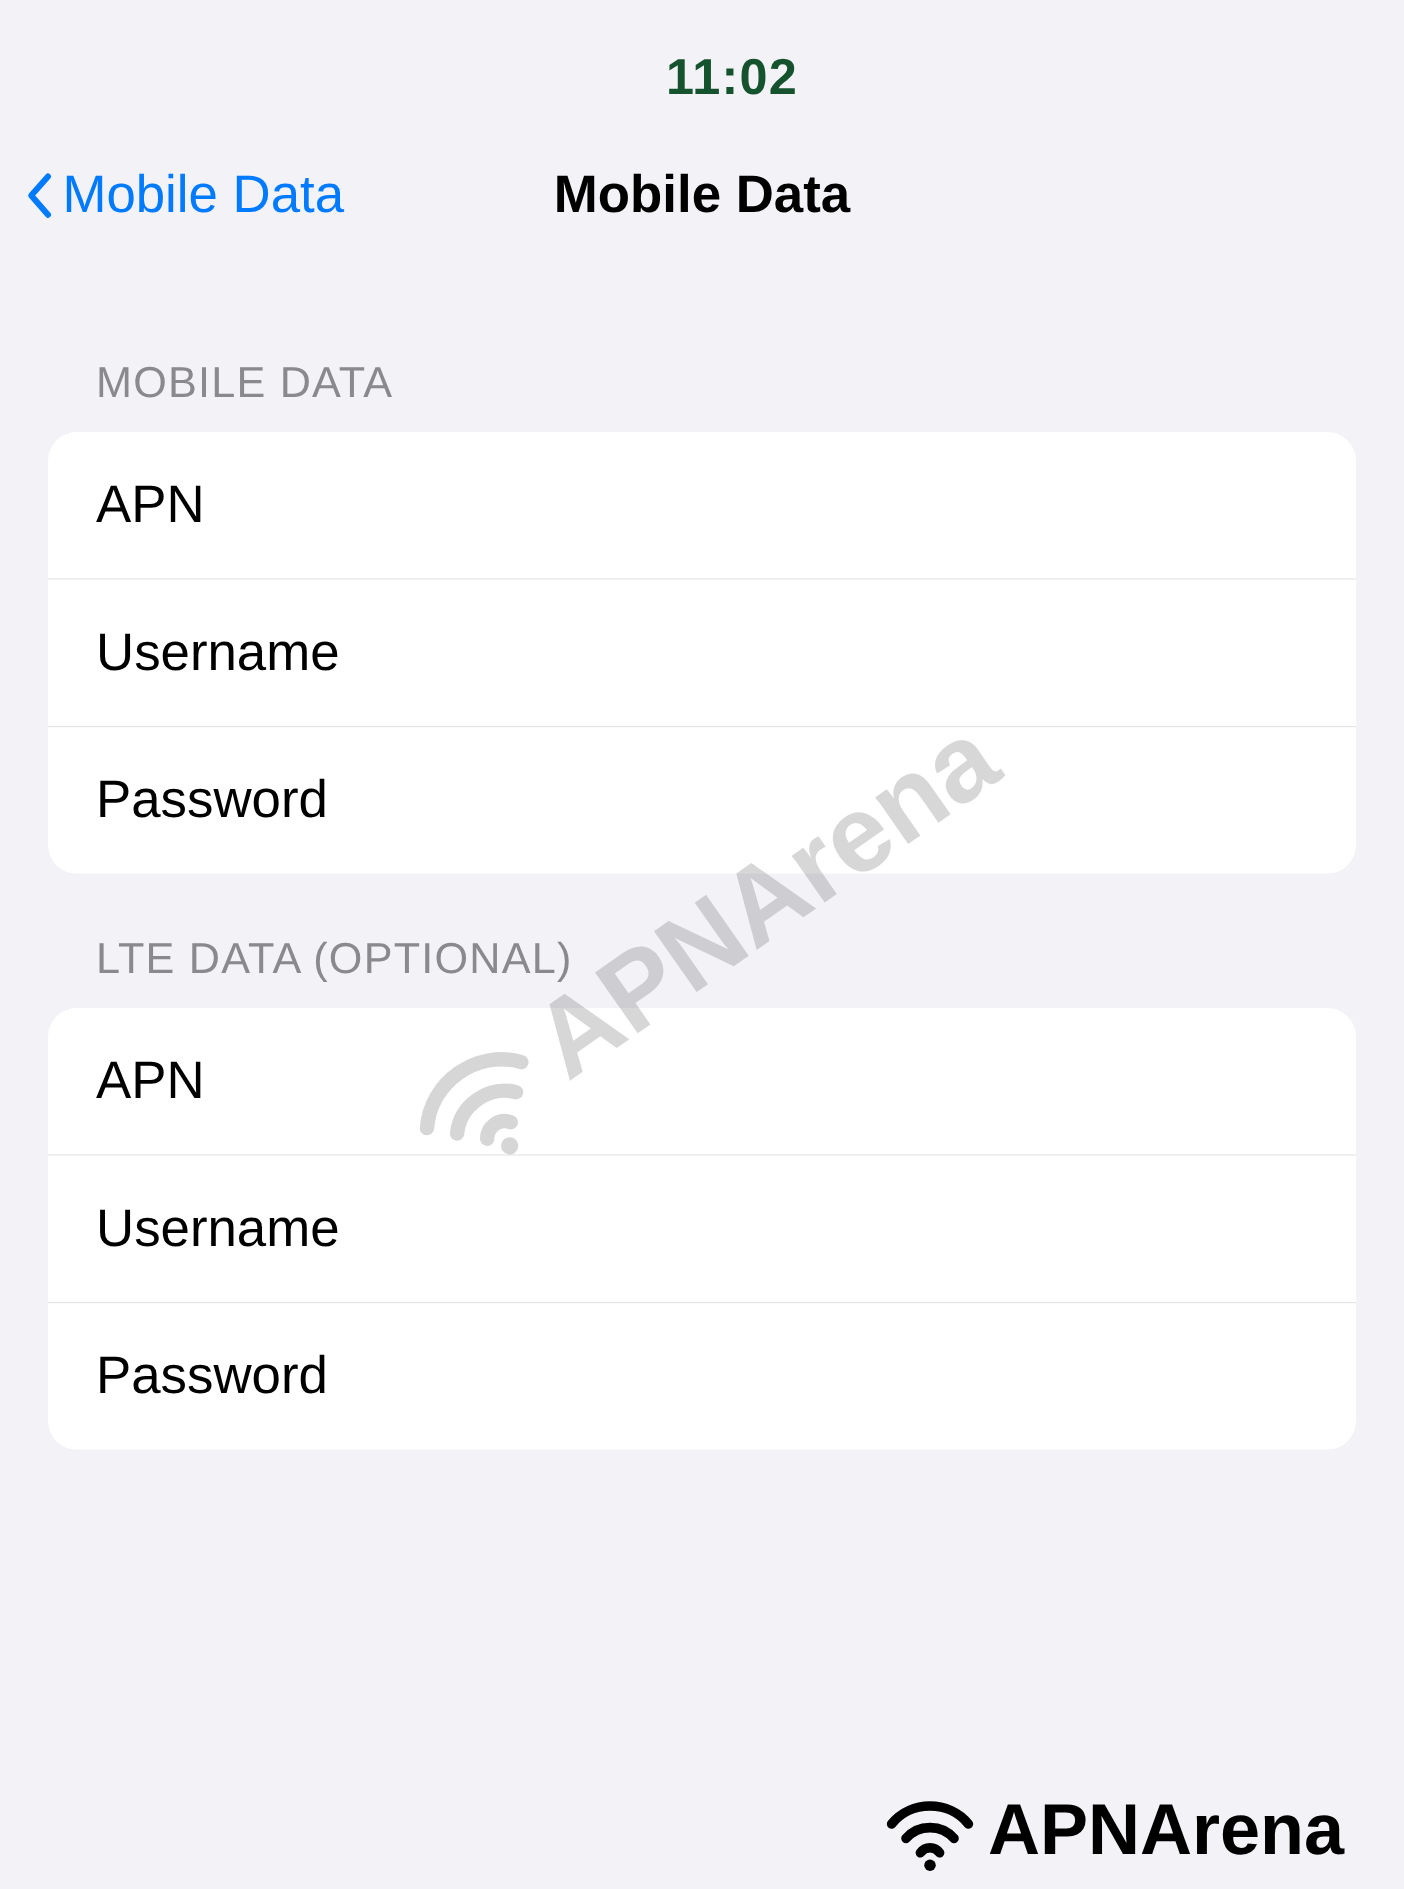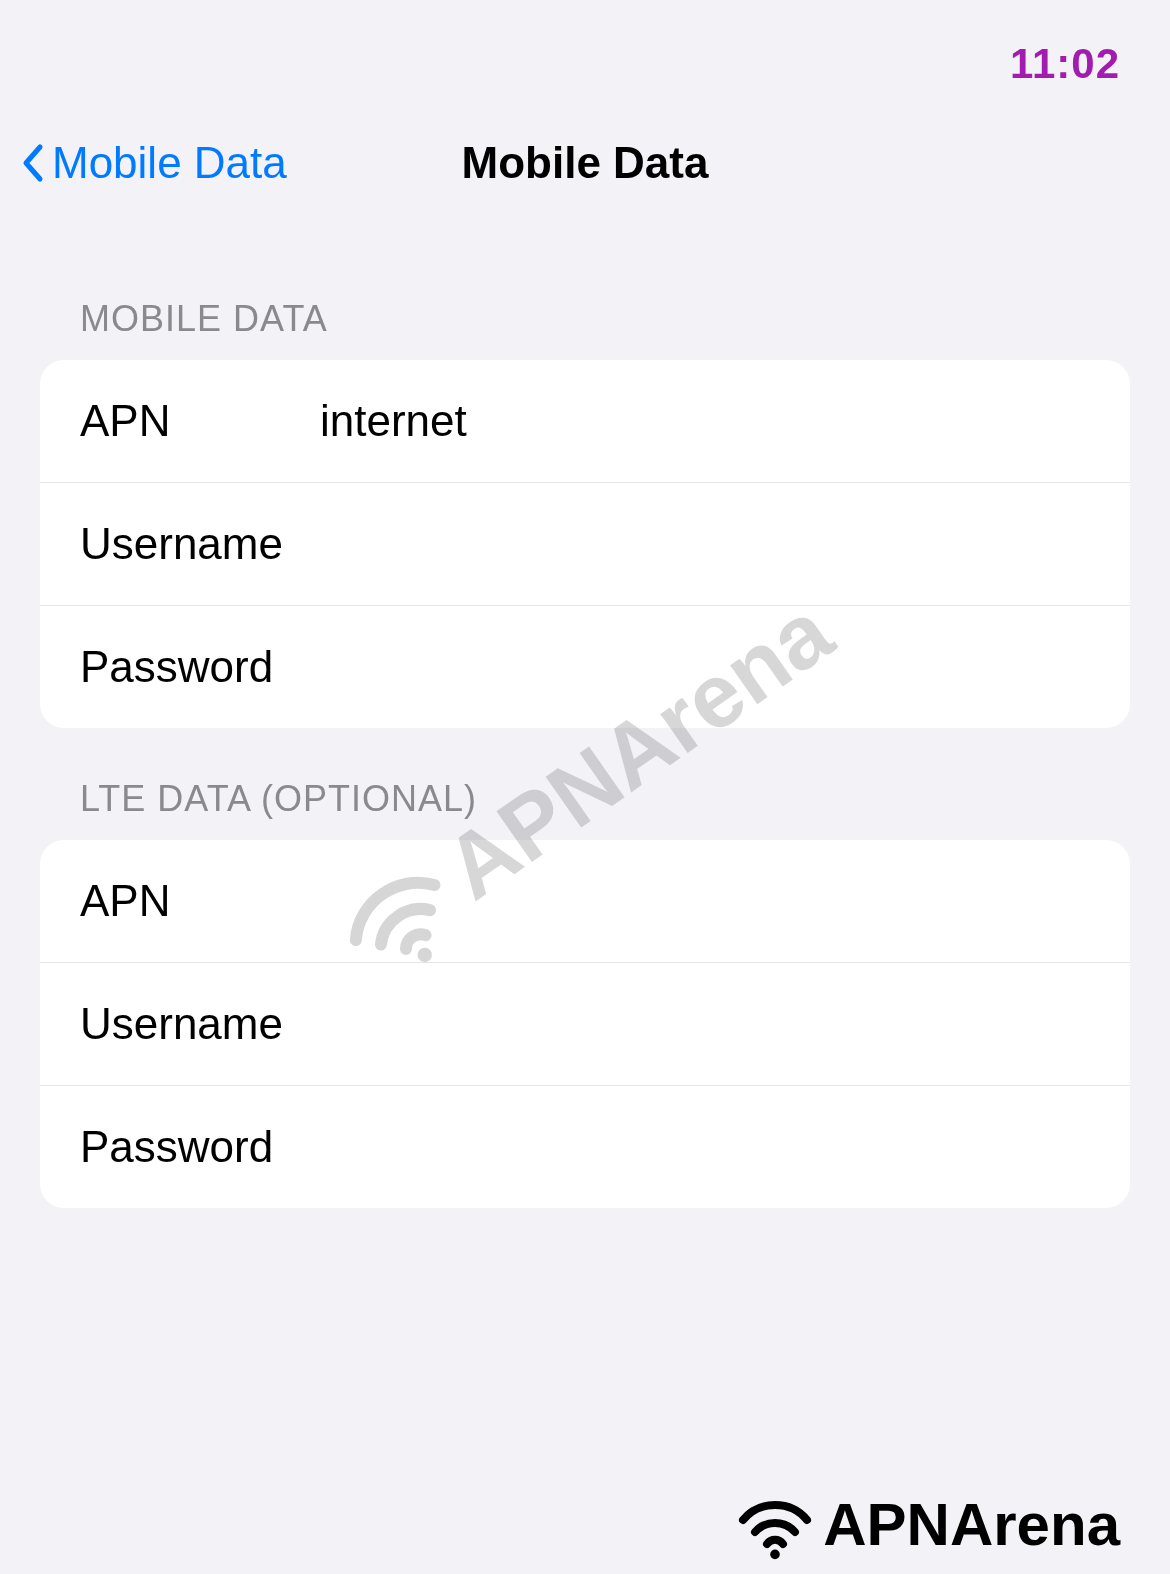--- a/index.html
+++ b/index.html
@@ -10,26 +10,26 @@
     body {
       width: 1170px;
       height: 1574px;
       background: #f2f2f7;
       font-family: -apple-system, BlinkMacSystemFont, "Segoe UI", Helvetica, Arial, sans-serif;
       position: relative;
       overflow: hidden;
     }
     .status-bar {
       display: flex;
-      justify-content: flex-end;
+      justify-content: center;
       align-items: center;
       padding: 40px 50px 20px 100px;
       font-size: 42px;
       font-weight: 600;
-      color: #a21caf;
+      color: #14532d;
     }
     .status-time {
       letter-spacing: 1px;
     }
     .status-right {
       display: flex;
       align-items: center;
       gap: 14px;
     }
     .signal-bars {
@@ -197,21 +197,20 @@
     </svg>
     <span>Mobile Data</span>
   </button>
   <div class="nav-title">Mobile Data</div>
 </div>
 
 <div class="section-header">MOBILE DATA</div>
 <div class="section-group">
   <div class="setting-row">
     <div class="setting-label">APN</div>
-    <input class="setting-input" value="internet" style="">
   </div>
   <div class="setting-row">
     <div class="setting-label">Username</div>
     <input class="setting-input" value="" style="">
   </div>
   <div class="setting-row">
     <div class="setting-label">Password</div>
     <input class="setting-input" type="password" value="" style="">
   </div>
 </div>

